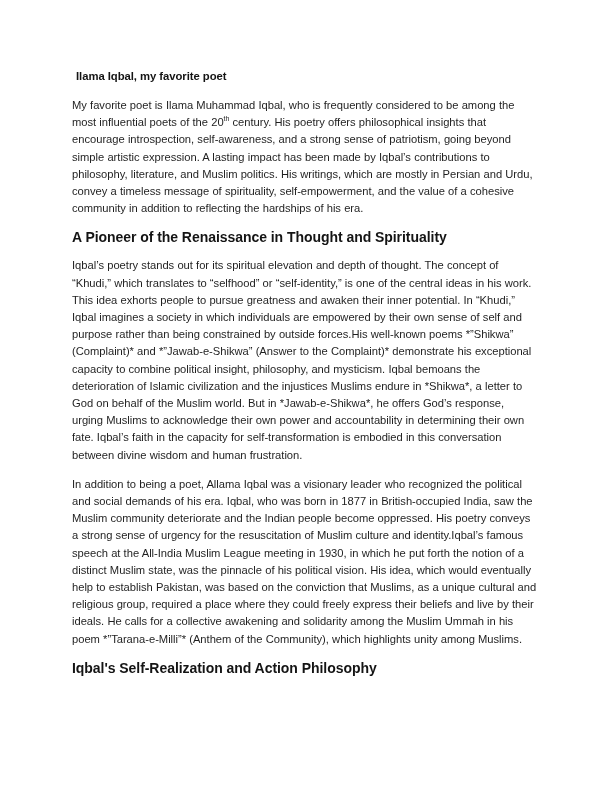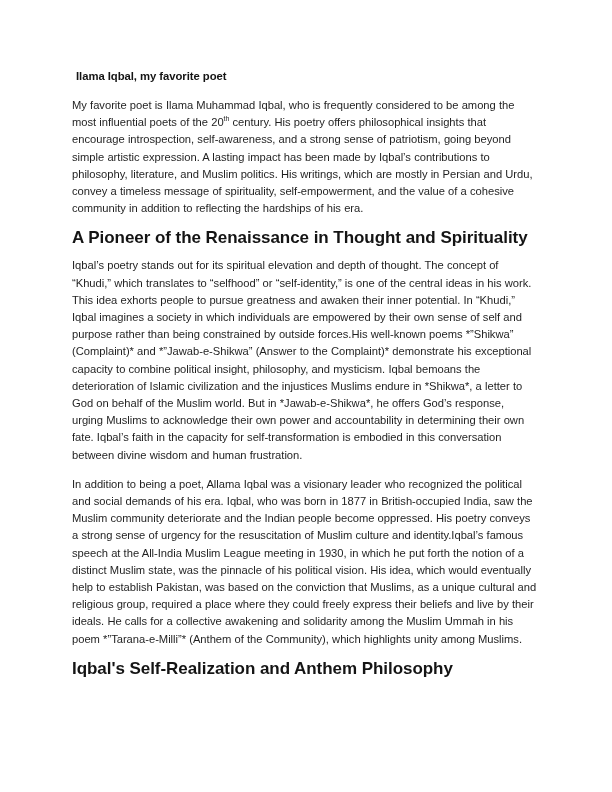--- a/index.html
+++ b/index.html
@@ -34,21 +34,21 @@
   .doc-title {
     font-size: 11.3px;
     font-weight: bold;
     line-height: 17px;
     color: #141414;
     margin: 0 0 12px 4px;
     letter-spacing: -0.05px;
   }
 
   .section-heading {
-    font-size: 17px;
+    font-size: 14px;
     font-weight: bold;
     line-height: 17px;
     color: #141414;
     margin: 0 0 11px 0;
     letter-spacing: -0.05px;
   }
 
   .para {
     font-size: 11.2px;
     font-weight: normal;
@@ -84,16 +84,16 @@
 
     <p class="para block"><span>My favorite poet is Ilama Muhammad Iqbal, who is frequently considered to be among the most influential poets of the 20</span><sup>th</sup><span> century. His poetry offers philosophical insights that encourage introspection, self-awareness, and a strong sense of patriotism, going beyond simple artistic expression. A lasting impact has been made by Iqbal’s contributions to philosophy, literature, and Muslim politics. His writings, which are mostly in Persian and Urdu, convey a timeless message of spirituality, self-empowerment, and the value of a cohesive community in addition to reflecting the hardships of his era.</span></p>
 
     <h2 class="section-heading block">A Pioneer of the Renaissance in Thought and Spirituality</h2>
 
     <p class="para block">Iqbal’s poetry stands out for its spiritual elevation and depth of thought. The concept of “Khudi,” which translates to “selfhood” or “self-identity,” is one of the central ideas in his work. This idea exhorts people to pursue greatness and awaken their inner potential. In “Khudi,” Iqbal imagines a society in which individuals are empowered by their own sense of self and purpose rather than being constrained by outside forces.His well-known poems *”Shikwa” (Complaint)* and *”Jawab-e-Shikwa” (Answer to the Complaint)* demonstrate his exceptional capacity to combine political insight, philosophy, and mysticism. Iqbal bemoans the deterioration of Islamic civilization and the injustices Muslims endure in *Shikwa*, a letter to God on behalf of the Muslim world. But in *Jawab-e-Shikwa*, he offers God’s response, urging Muslims to acknowledge their own power and accountability in determining their own fate. Iqbal’s faith in the capacity for self-transformation is embodied in this conversation between divine wisdom and human frustration.</p>
 
 
     <p class="para block">In addition to being a poet, Allama Iqbal was a visionary leader who recognized the political and social demands of his era. Iqbal, who was born in 1877 in British-occupied India, saw the Muslim community deteriorate and the Indian people become oppressed. His poetry conveys a strong sense of urgency for the resuscitation of Muslim culture and identity.Iqbal’s famous speech at the All-India Muslim League meeting in 1930, in which he put forth the notion of a distinct Muslim state, was the pinnacle of his political vision. His idea, which would eventually help to establish Pakistan, was based on the conviction that Muslims, as a unique cultural and religious group, required a place where they could freely express their beliefs and live by their ideals. He calls for a collective awakening and solidarity among the Muslim Ummah in his poem *”Tarana-e-Milli”* (Anthem of the Community), which highlights unity among Muslims.</p>
 
-    <h2 class="section-heading block">Iqbal's Self-Realization and Anthem Philosophy</h2>
+    <h2 class="section-heading block">Iqbal's Self-Realization and Action Philosophy</h2>
 
   </div>
 </div>
 
 </body></html>

